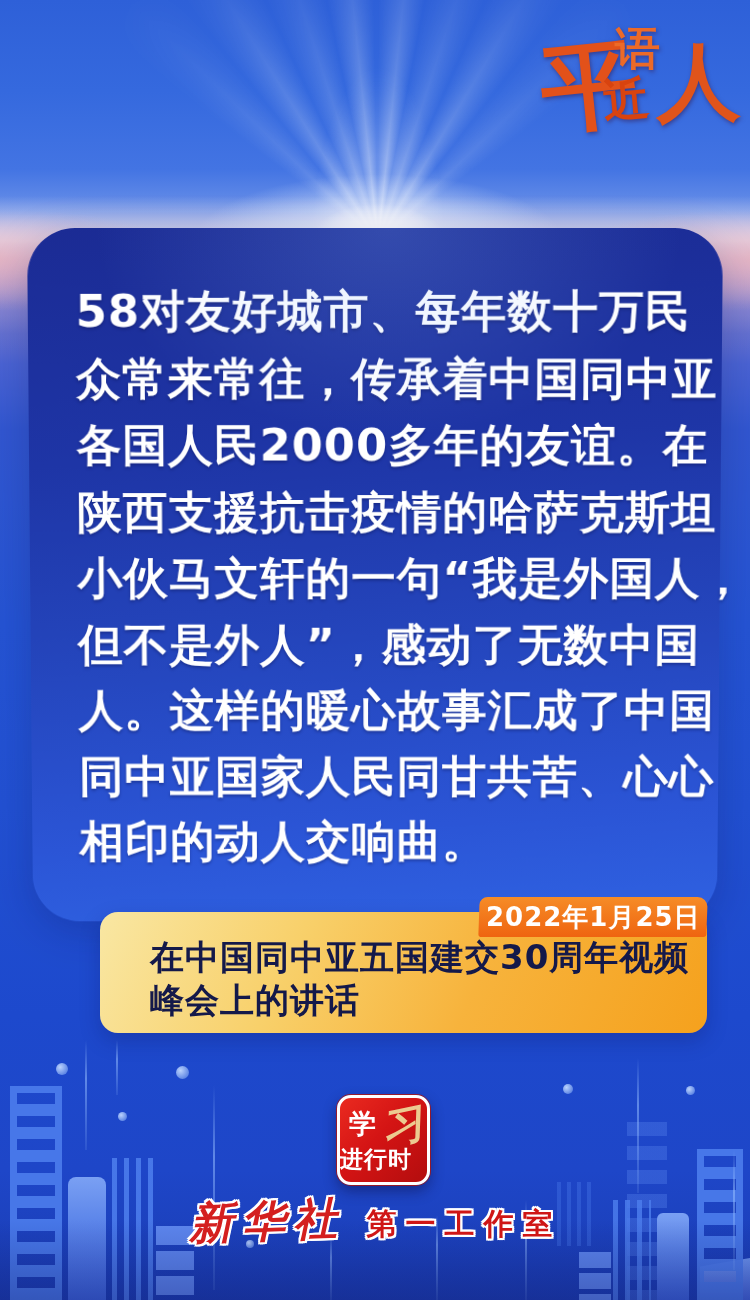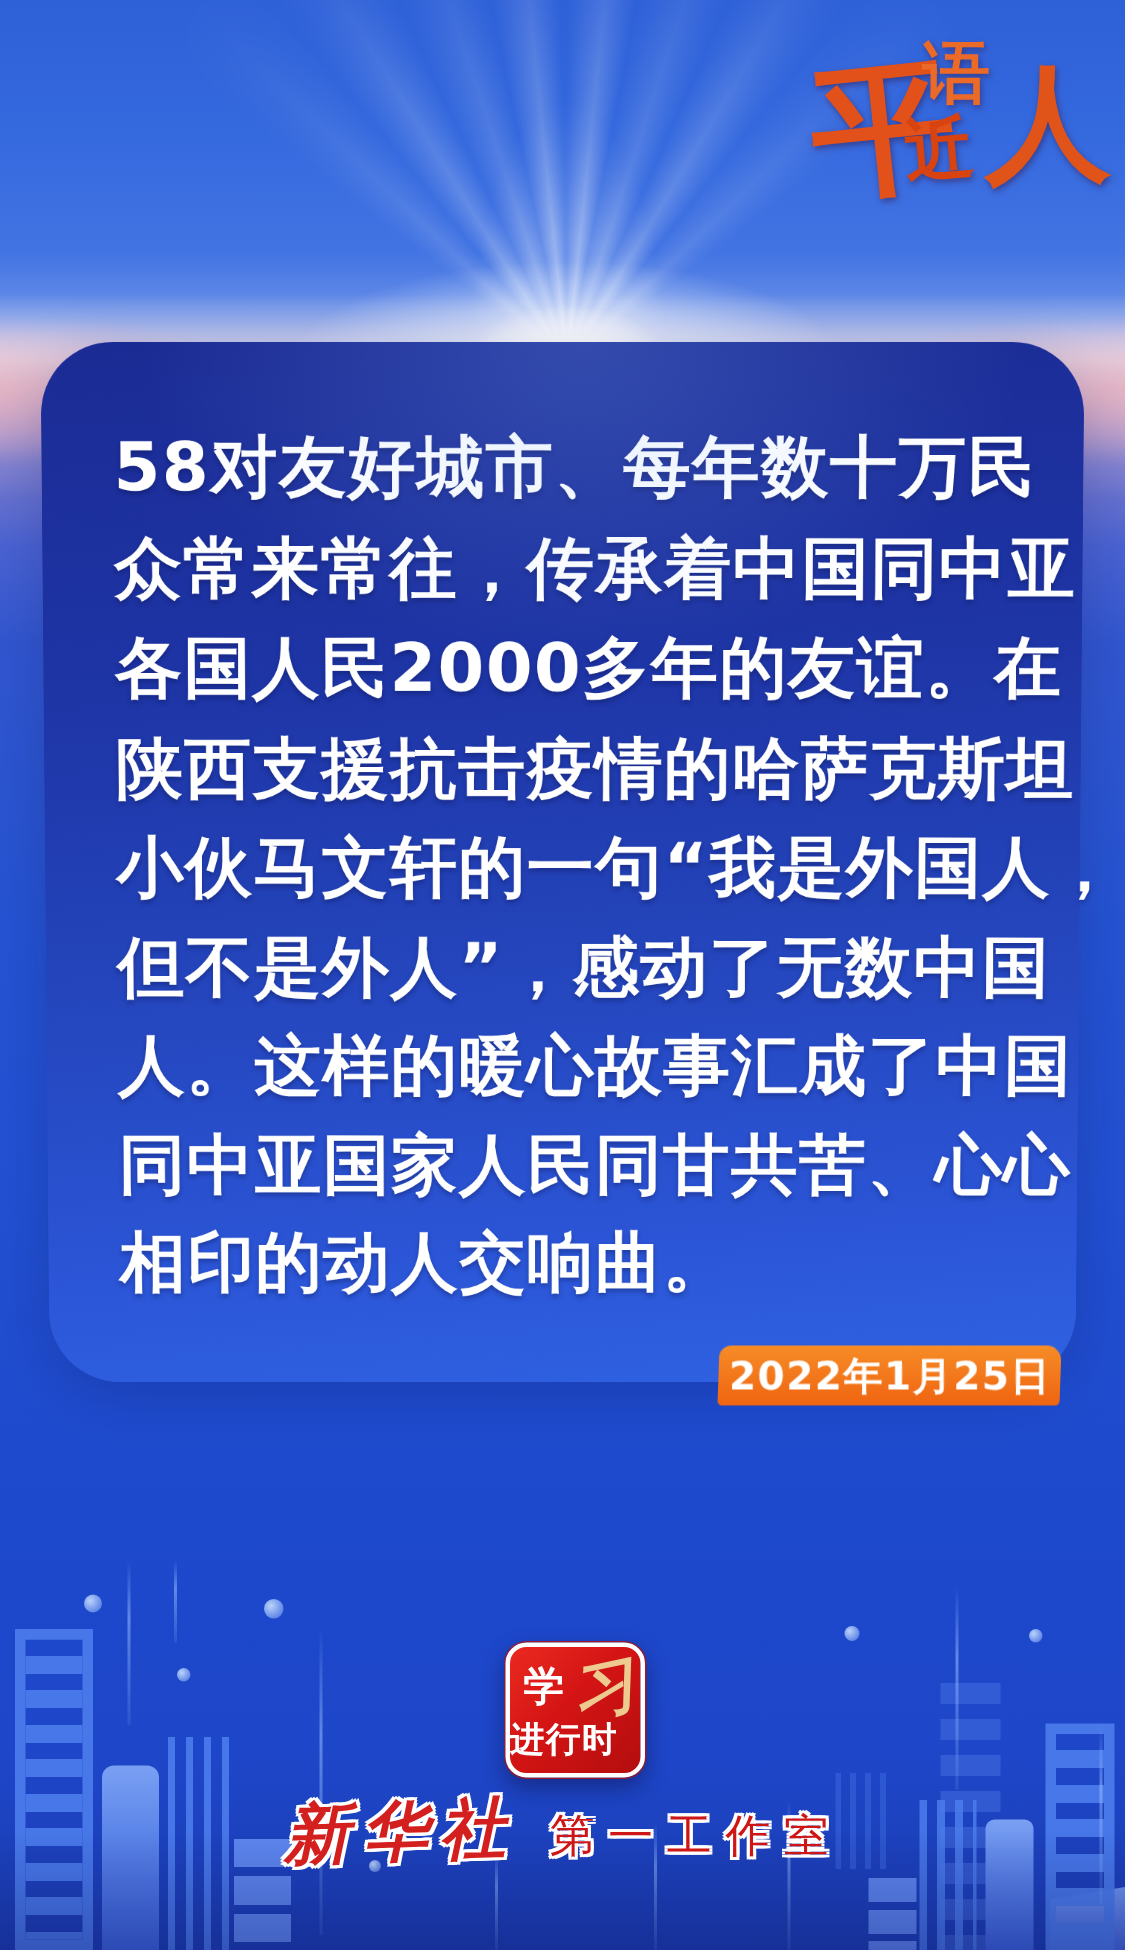--- a/index.html
+++ b/index.html
@@ -151,21 +151,21 @@
 
   
   .press{ position:absolute; left:0; top:1192px; width:750px; z-index:7;
     display:flex; justify-content:center; align-items:center; gap:22px; }
   .outline-red{
     text-shadow: -2px 0 0 #fff, 2px 0 0 #fff, 0 -2px 0 #fff, 0 2px 0 #fff,
                  -2px -2px 0 #fff, 2px 2px 0 #fff, -2px 2px 0 #fff, 2px -2px 0 #fff;
   }
   .agency{ font-size:44px; font-weight:700; font-style:italic; color:#d41f1f; letter-spacing:8px;
     transform:rotate(-2deg); font-family:"DejaVu Serif","Liberation Serif",serif; }
-  .studio{ font-size:30px; font-weight:400; color:#cf1616; letter-spacing:9px; padding-top:6px;text-align:right; }
+  .studio{ font-size:30px; font-weight:700; color:#cf1616; letter-spacing:9px; padding-top:6px;text-align:right; }
 </style>
 </head>
 <body>
 
 <div class="poster">
 
   <div class="horizon"></div>
   <div class="rays-wrap">
     <div class="rays"></div>
   </div>
@@ -186,20 +186,24 @@
       <div class="quote-line">各国人民2000多年的友谊。在</div>
       <div class="quote-line">陕西支援抗击疫情的哈萨克斯坦</div>
       <div class="quote-line">小伙马文轩的一句“我是外国人，</div>
       <div class="quote-line">但不是外人”，感动了无数中国</div>
       <div class="quote-line">人。这样的暖心故事汇成了中国</div>
       <div class="quote-line">同中亚国家人民同甘共苦、心心</div>
       <div class="quote-line">相印的动人交响曲。</div>
     </div>
   </div>
 
+  <div class="source-box">
+    <div class="source-line">在中国同中亚五国建交30周年视频</div>
+    <div class="source-line">峰会上的讲话</div>
+  </div>
   <div class="date-badge">
     <span>2022年1月25日</span>
   </div>
 
   <div class="skyline">
     <div class="bld ladder b-ladder-l"></div>
     <div class="bld b-tower-l"></div>
     <div class="bld b-stripe-l"></div>
     <div class="bld b-blocks-l"></div>
     <div class="bld b-faint-r"></div>

